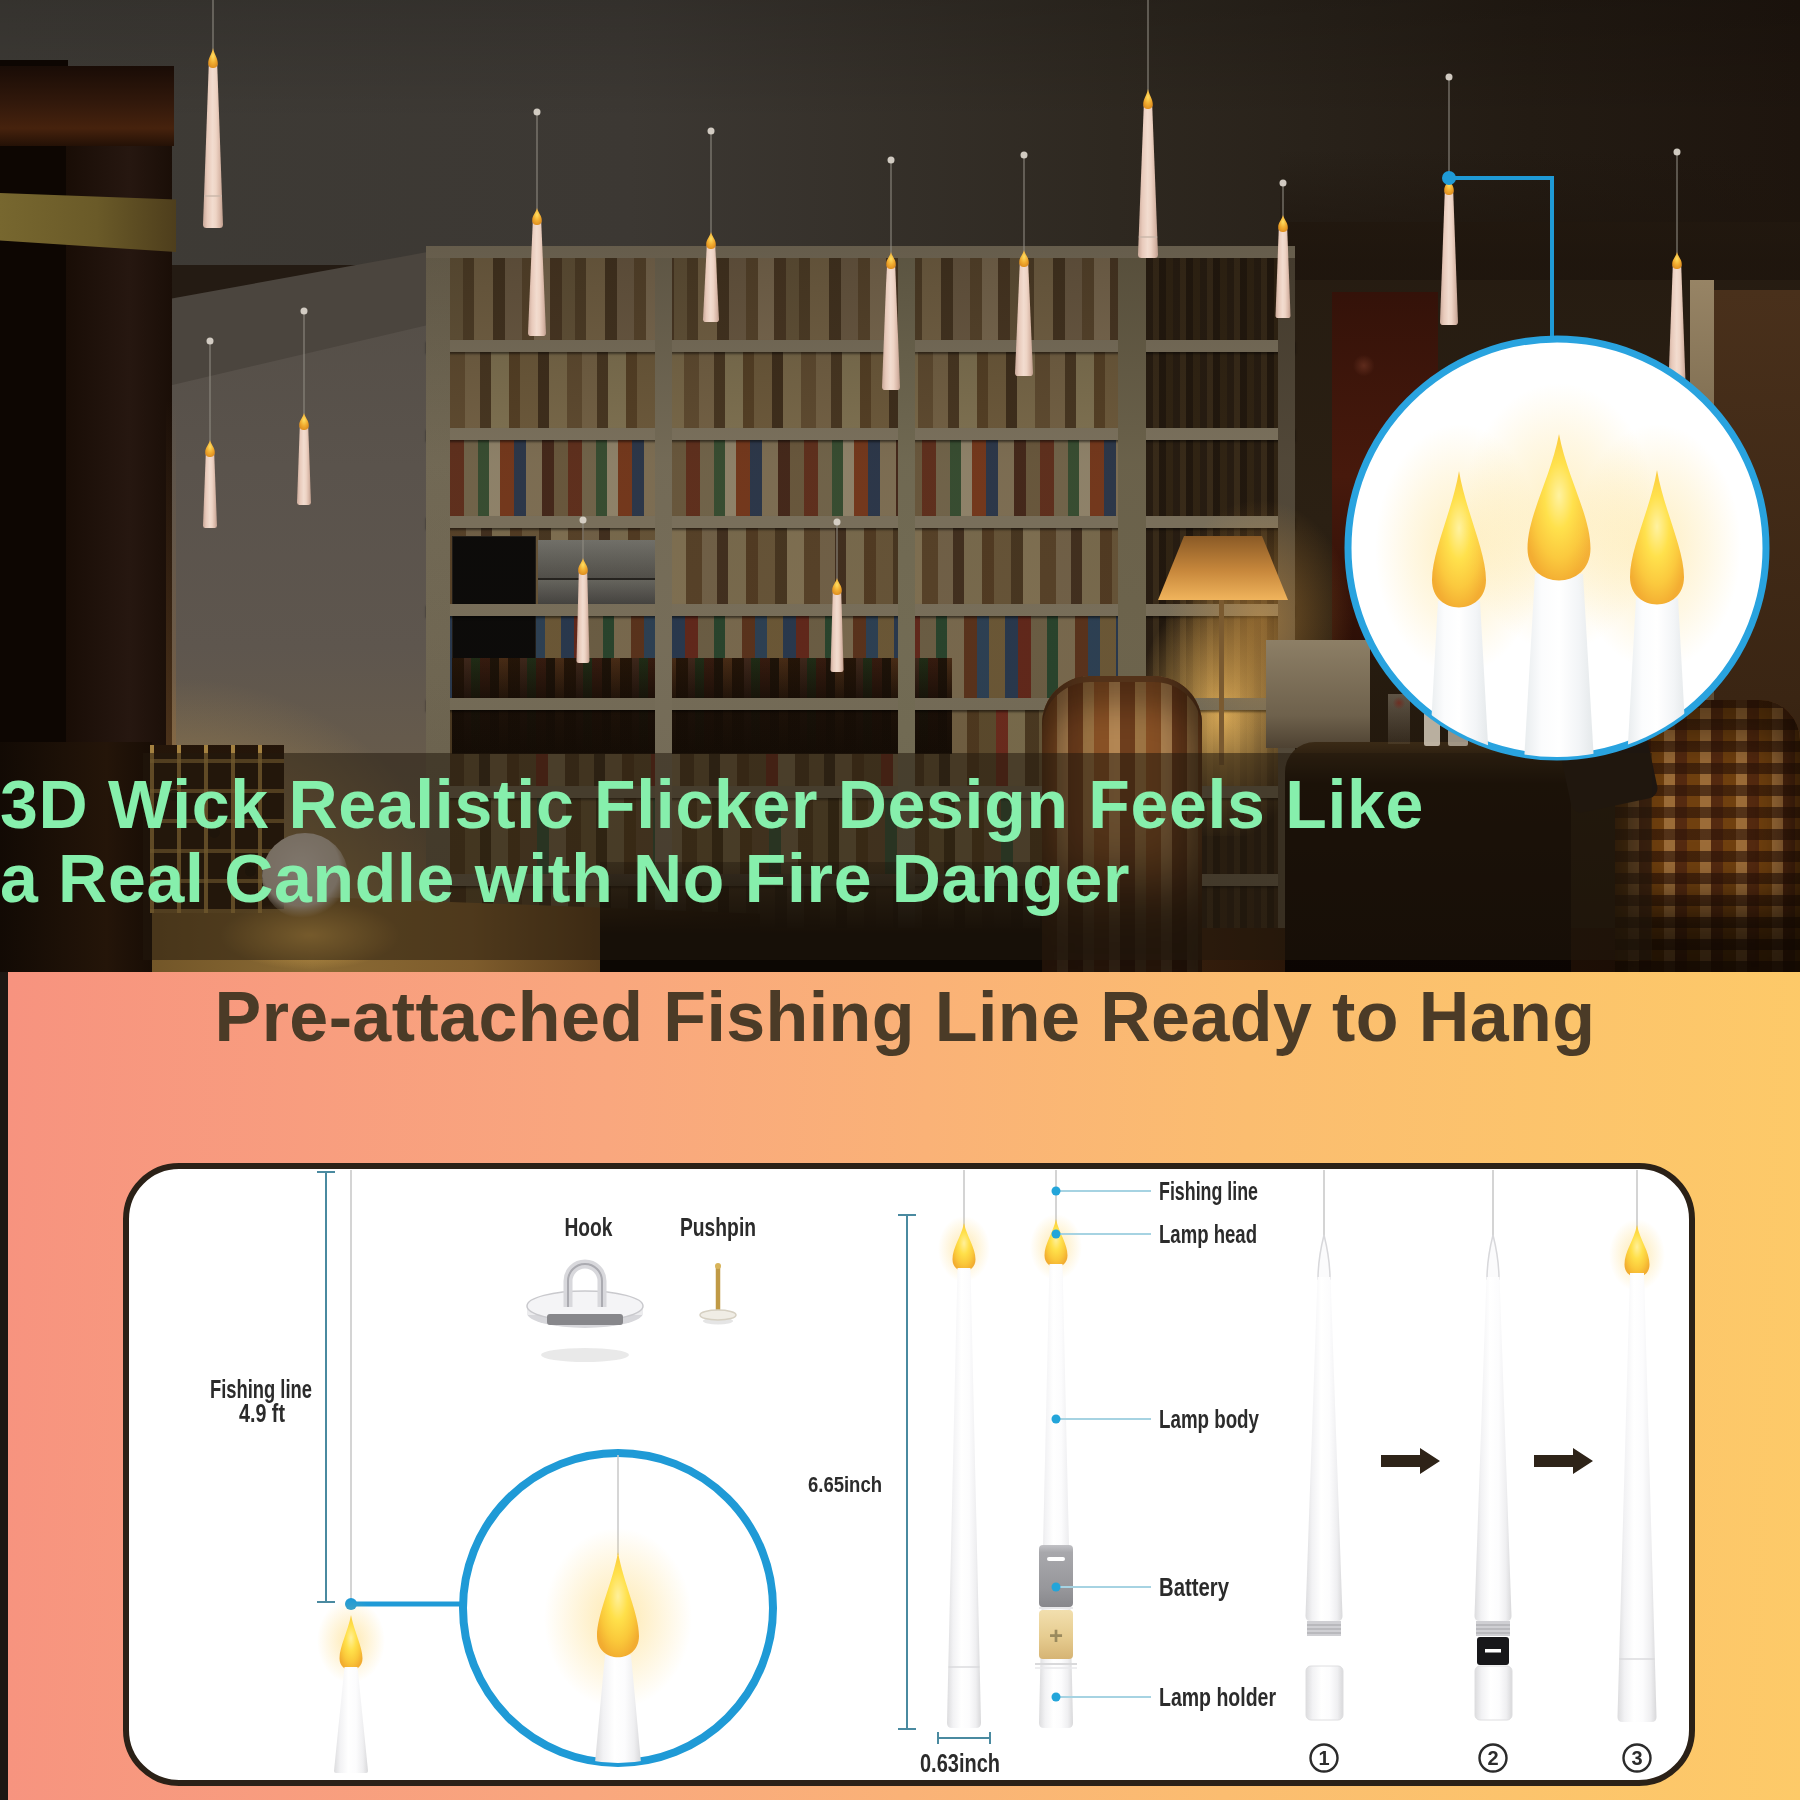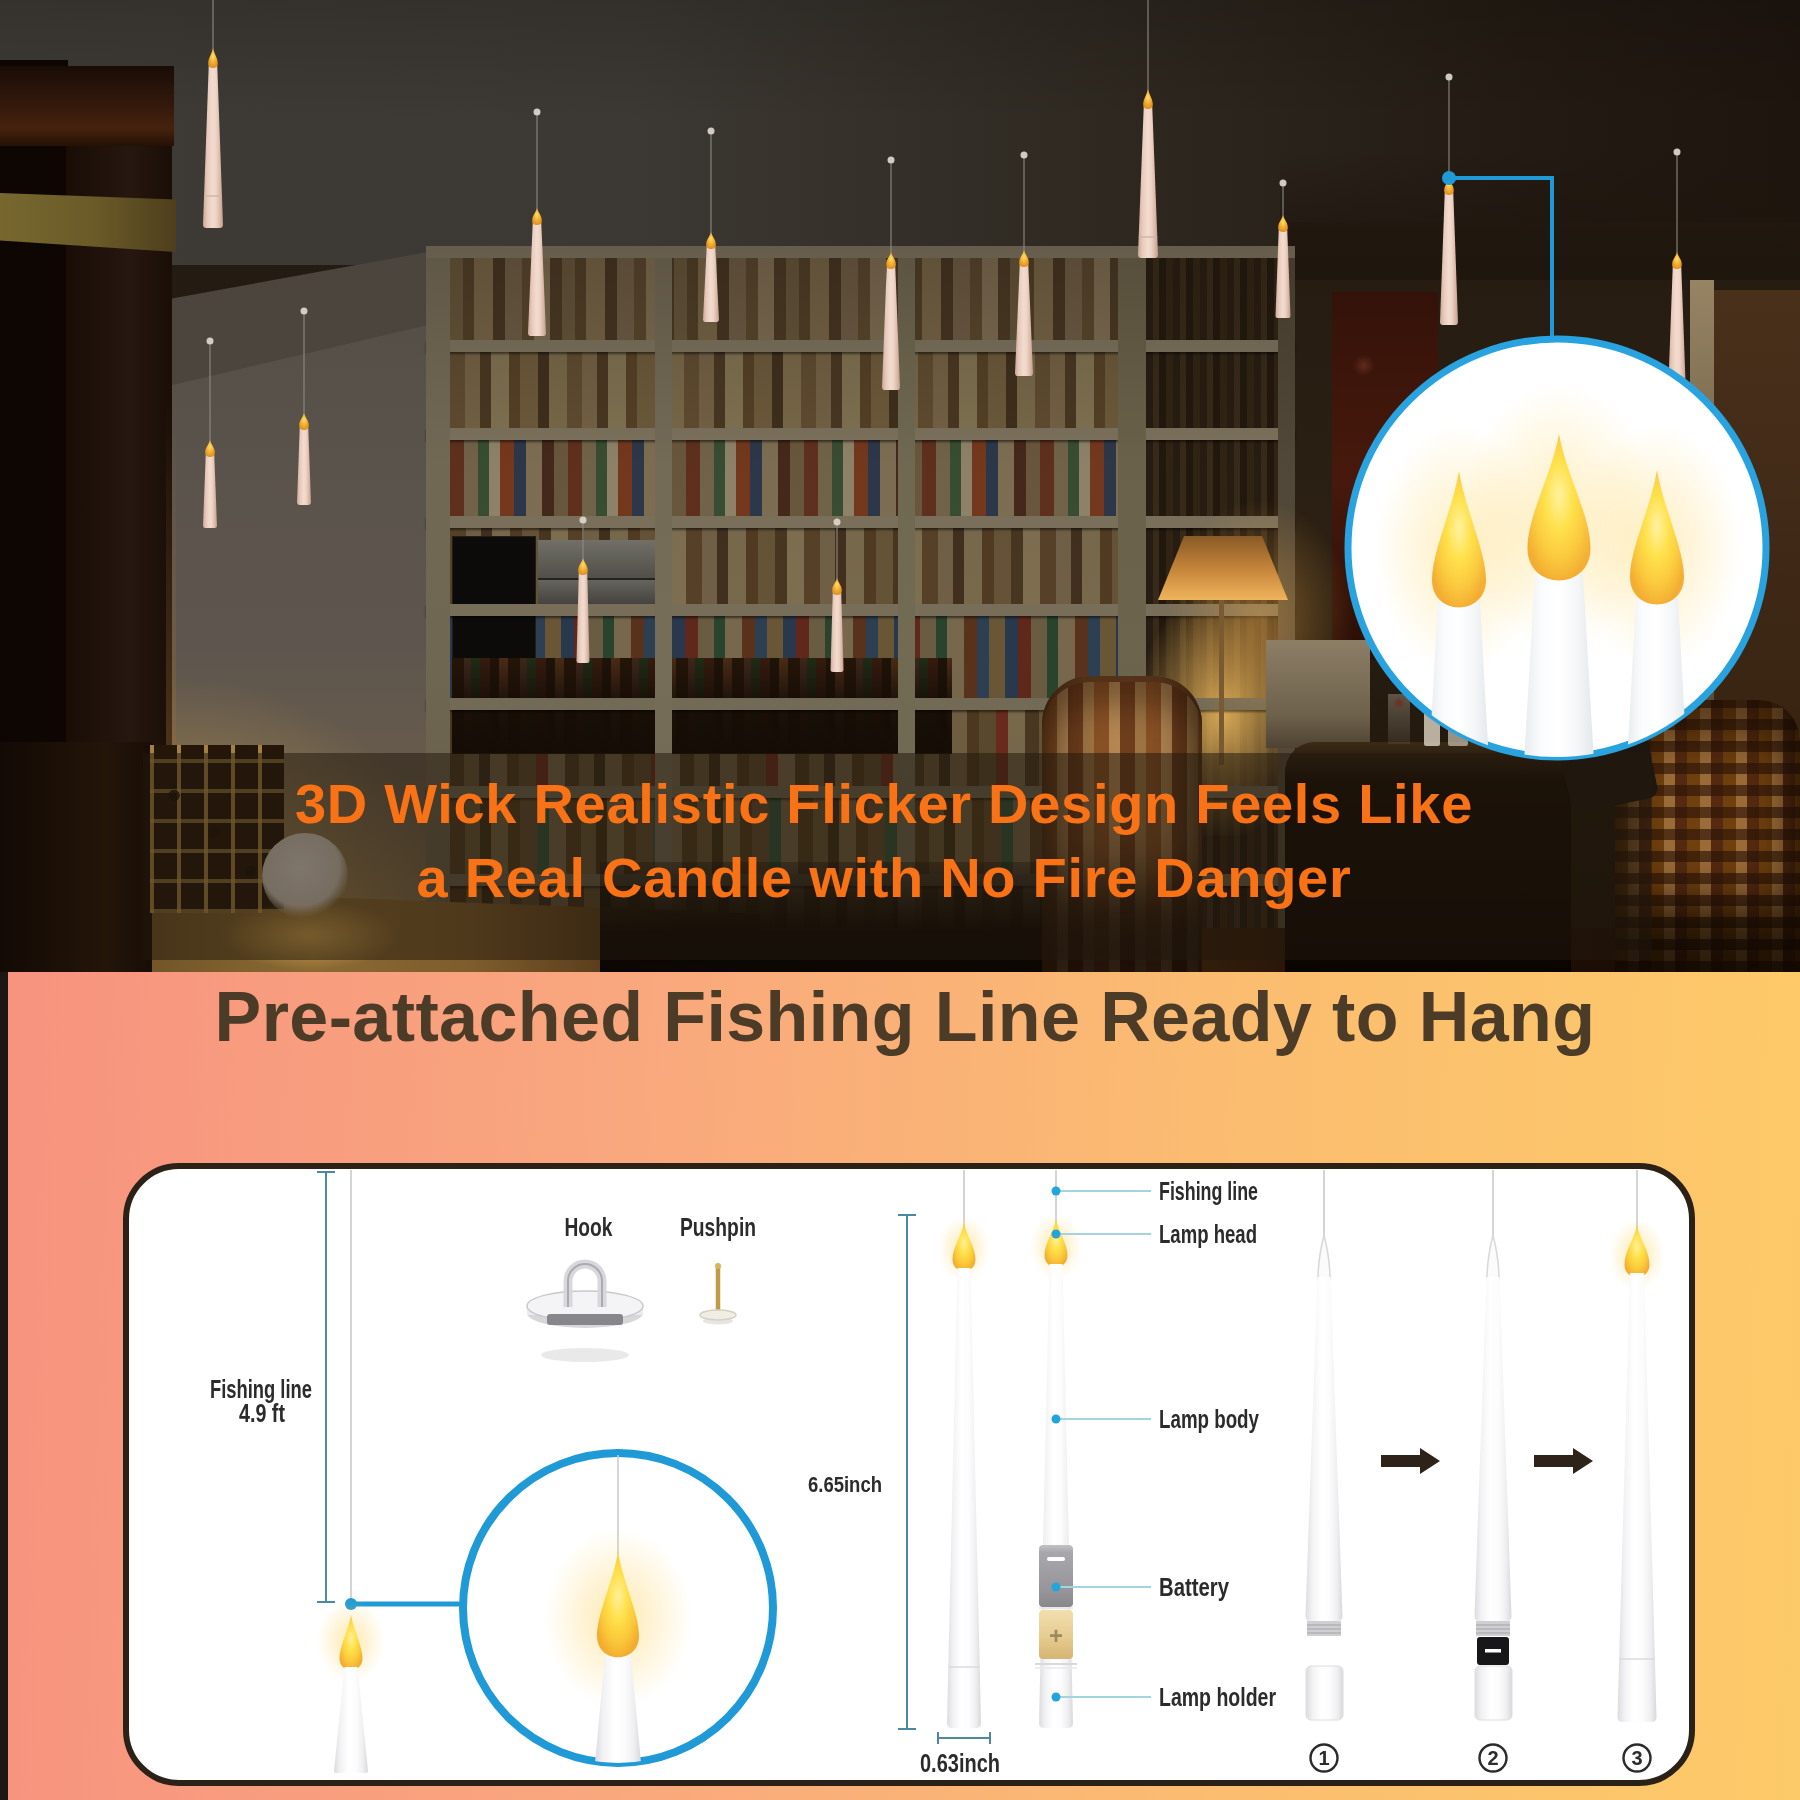--- a/index.html
+++ b/index.html
@@ -270,22 +270,22 @@
           <path d="M 837,578 C 838.2,583.1 841.8,585.3 841.8,590.2 C 841.8,596.7 832.2,596.7 832.2,590.2 C 832.2,585.3 835.8,583.1 837,578 Z" fill="url(#fgp)"></path>
         </g>
 <g>
           <polyline points="1449,178 1552,178 1552,336" fill="none" stroke="#1f9ad6" stroke-width="4"></polyline>
           <circle cx="1449" cy="178" r="7" fill="#1f9ad6"></circle>
         </g>
   </svg>
 
   <div class="abs" style="left:143px;top:753px;width:1509px;height:207px;background:rgba(34,24,14,0.52);"></div>
 
-  <div class="abs" style="left:0;top:767px;width:1768px;text-align:center;color:#f97316;
-    font-size:56px;line-height:74px;font-weight:bold;letter-spacing:0.7px;">
+  <div class="abs" style="left:0;top:767px;width:1768px;text-align:left;color:#86efac;
+    font-size:68px;line-height:74px;font-weight:bold;letter-spacing:0.7px;">
     3D Wick Realistic Flicker Design Feels Like<br>a Real Candle with No Fire Danger
   </div>
 
   <svg class="abs" style="left:0;top:0;" width="1800" height="972" viewBox="0 0 1800 972">
 <defs>
 <radialGradient id="fgi" cx="0.5" cy="0.42" r="0.60">
  <stop offset="0%" stop-color="#fff2a0"></stop>
             <stop offset="38%" stop-color="#ffe14c"></stop>
             <stop offset="72%" stop-color="#fbc93e"></stop>
             <stop offset="100%" stop-color="#f3ad32"></stop>

